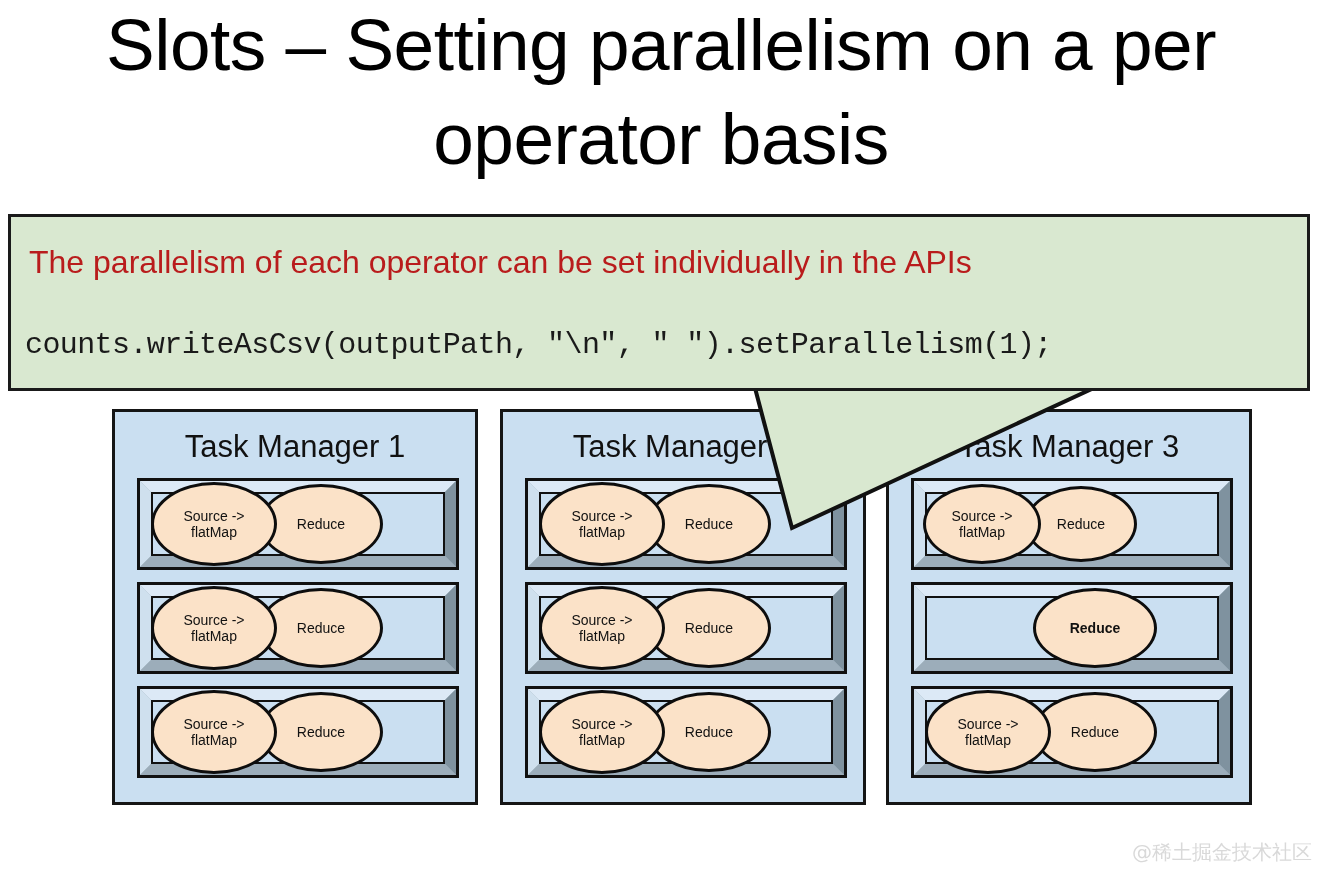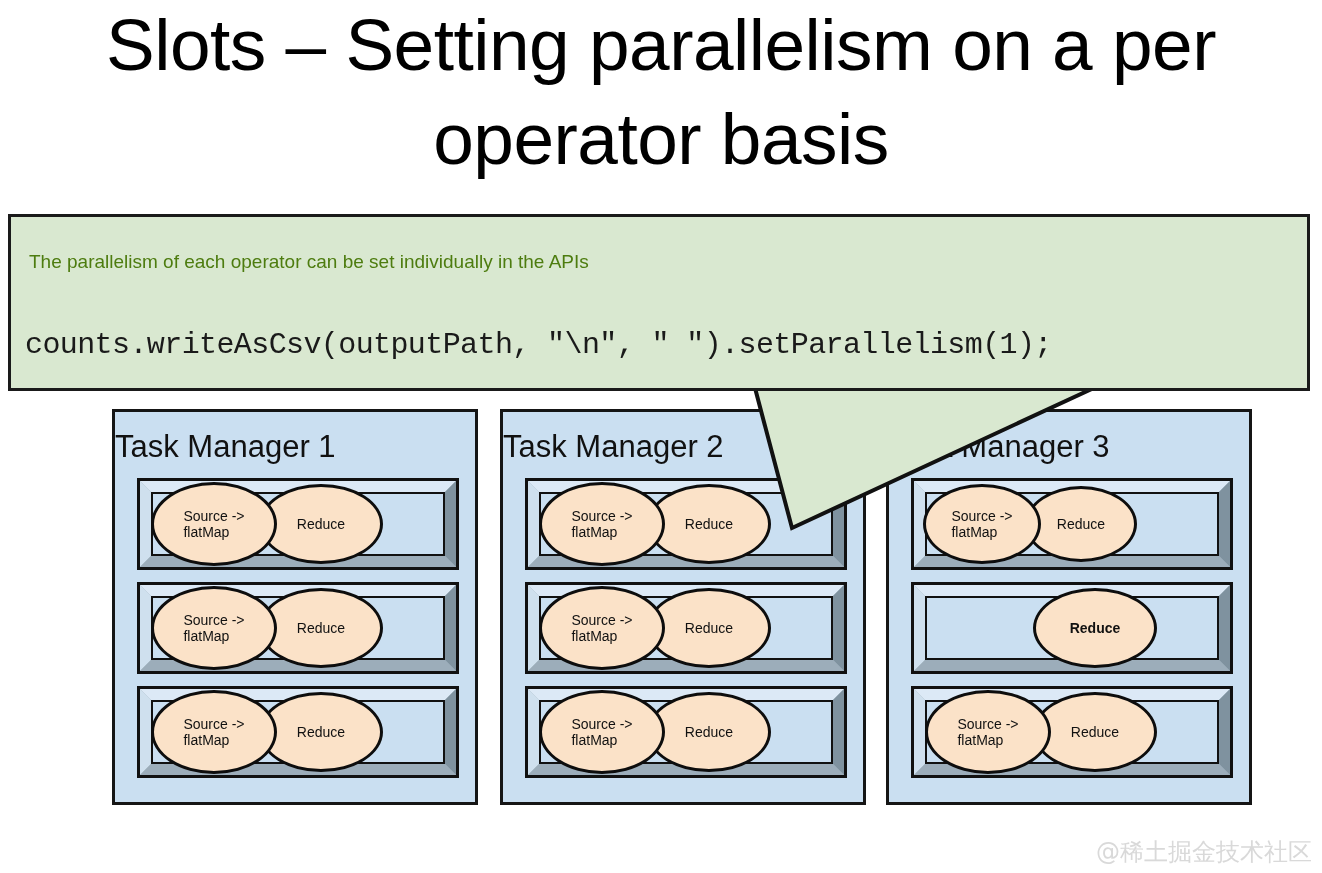--- a/index.html
+++ b/index.html
@@ -41,24 +41,24 @@
     height: 177px;
     box-sizing: border-box;
     background: #d9e8d0;
     border: 3px solid #1a1a1a;
     z-index: 30;
   }
   #callout-line1 {
     position: absolute;
     left: 18px;
     top: 28px;
-    font-size: 19px;
+    font-size: 32px;
     line-height: 34px;
     font-family: "Liberation Sans", sans-serif;
-    color: #4d7c0f;
+    color: #b91c1c;
     white-space: pre;
   }
   #callout-code {
     position: absolute;
     left: 14px;
     top: 111px;
     font-size: 30px;
     line-height: 34px;
     font-family: "Liberation Mono", "DejaVu Sans Mono", monospace;
     letter-spacing: -0.6px;
@@ -89,20 +89,21 @@
   }
   #tm-0 { left: 112px; }
   #tm-1 { left: 500px; }
   #tm-2 { left: 886px; }
 
   .tm-title {
     position: absolute;
     left: 0;
     top: 16px;
     width: 100%;
+    text-align: center;
     font-size: 31px;
     line-height: 38px;
     font-family: "Liberation Sans", sans-serif;
     color: #111;
     white-space: pre;
   }
 
   
   .slot {
     position: absolute;
@@ -175,20 +176,21 @@
   .op {
     position: absolute;
     top: 50%;
     transform: translateY(-50%);
     background: #fbe2c8;
     border: 3px solid #0d0d0d;
     border-radius: 50%;
     display: flex;
     align-items: center;
     justify-content: center;
+    text-align: center;
     font-size: 14px;
     line-height: 16px;
     font-family: "Liberation Sans", sans-serif;
     color: #111;
     box-sizing: border-box;
     white-space: pre-line;
   }
   .op.bold { font-weight: bold; }
 
   .op-src   { left: 0px;   width: 126px; height: 84px; z-index: 3; }
@@ -198,21 +200,21 @@
   
   .three .op-src  { left: -2px; width: 118px; height: 80px; }
   .three .op-red  { left: 100px; width: 112px; height: 76px; }
   .three .op-sink { left: 198px; width: 102px; height: 74px; }
 
   
   #watermark {
     position: absolute;
     right: 10px;
     bottom: 8px;
-    font-size: 24px;
+    font-size: 20px;
     line-height: 26px;
     color: #d9d9d9;
     font-family: "DejaVu Sans", sans-serif;
     z-index: 40;
     white-space: pre;
   }
 </style>
 </head>
 <body>
 

